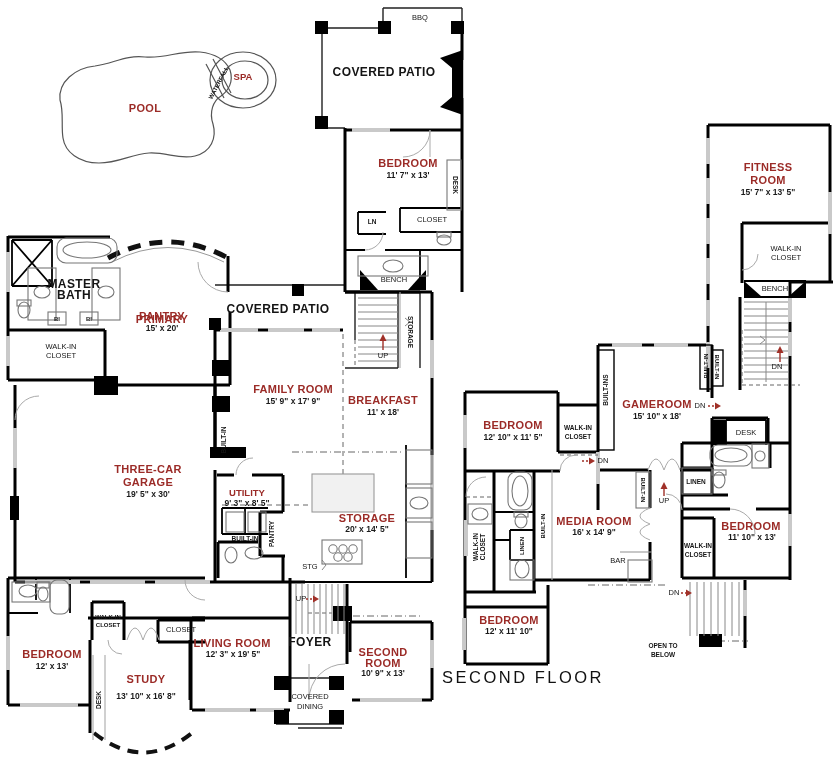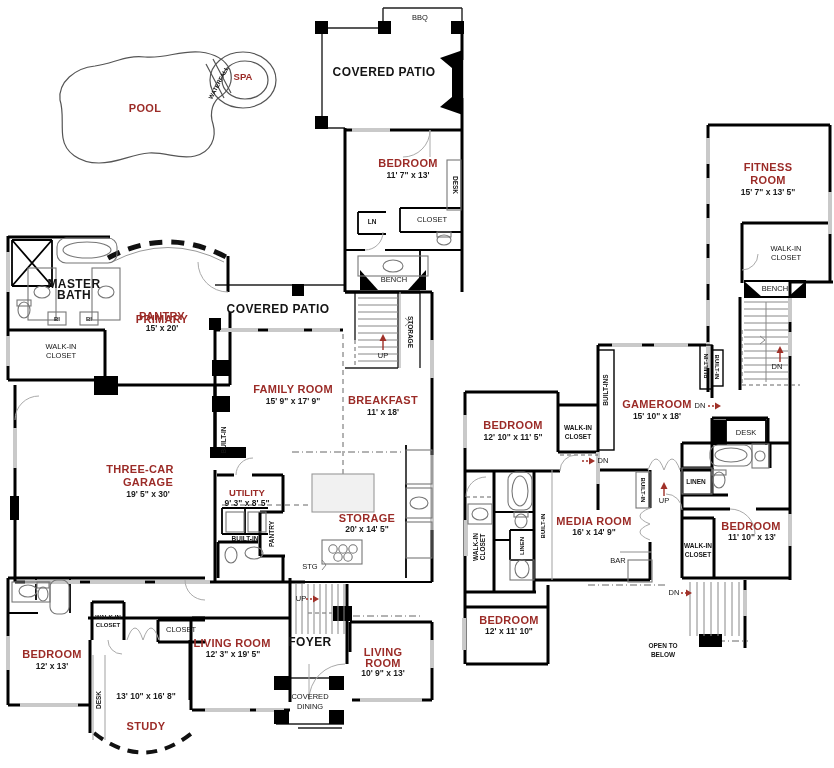--- a/index.html
+++ b/index.html
@@ -320,43 +320,43 @@
 <div class="lbl room" style="left:162px;top:316px">PANTRY</div>
 <div class="lbl dim" style="left:162px;top:329px">15' x 20'</div>
 <div class="lbl sm9" style="left:278px;top:310px">COVERED PATIO</div>
 <div class="lbl sm" style="left:383px;top:356px">UP</div>
 <div class="lbl t65 vd" style="left:410px;top:332px">STORAGE</div>
 <div class="lbl room" style="left:293px;top:389px">FAMILY ROOM</div>
 <div class="lbl dim" style="left:293px;top:402px">15' 9" x 17' 9"</div>
 <div class="lbl t65 v" style="left:224px;top:440px">BUILT-IN</div>
 <div class="lbl room" style="left:383px;top:400px">BREAKFAST</div>
 <div class="lbl dim" style="left:383px;top:413px">11' x 18'</div>
-<div class="lbl room" style="left:140px;top:469px">THREE-CAR</div>
+<div class="lbl room" style="left:148px;top:469px">THREE-CAR</div>
 <div class="lbl room" style="left:148px;top:482px">GARAGE</div>
 <div class="lbl dim" style="left:148px;top:495px">19' 5" x 30'</div>
 <div class="lbl room2" style="left:247px;top:493px">UTILITY</div>
 <div class="lbl dim" style="left:247px;top:504px">9' 3" x 8' 5"</div>
 <div class="lbl t65" style="left:245px;top:539px">BUILT-IN</div>
 <div class="lbl t65 v" style="left:272px;top:534px">PANTRY</div>
 <div class="lbl room" style="left:367px;top:518px">STORAGE</div>
 <div class="lbl dim" style="left:367px;top:530px">20' x 14' 5"</div>
 <div class="lbl sm" style="left:310px;top:567px">STG</div>
 <div class="lbl sm" style="left:301px;top:599px">UP</div>
 <div class="lbl room" style="left:52px;top:654px">BEDROOM</div>
 <div class="lbl dim" style="left:52px;top:667px">12' x 13'</div>
 <div class="lbl tiny" style="left:108px;top:617px">WALK-IN</div>
 <div class="lbl tiny" style="left:108px;top:625px">CLOSET</div>
 <div class="lbl sm" style="left:181px;top:630px">CLOSET</div>
 <div class="lbl t65 v" style="left:99px;top:700px">DESK</div>
-<div class="lbl room" style="left:146px;top:726px">STUDY</div>
+<div class="lbl room" style="left:146px;top:679px">STUDY</div>
 <div class="lbl dim" style="left:146px;top:697px">13' 10" x 16' 8"</div>
 <div class="lbl room" style="left:232px;top:643px">LIVING ROOM</div>
 <div class="lbl dim" style="left:233px;top:655px">12' 3" x 19' 5"</div>
 <div class="lbl sm9" style="left:310px;top:643px">FOYER</div>
-<div class="lbl room" style="left:383px;top:652px">LIVING</div>
+<div class="lbl room" style="left:383px;top:652px">SECOND</div>
 <div class="lbl room" style="left:383px;top:663px">ROOM</div>
 <div class="lbl dim" style="left:383px;top:674px">10' 9" x 13'</div>
 <div class="lbl sm" style="left:310px;top:697px">COVERED</div>
 <div class="lbl sm" style="left:310px;top:707px">DINING</div>
 
 <div class="lbl room" style="left:768px;top:167px">FITNESS</div>
 <div class="lbl room" style="left:768px;top:180px">ROOM</div>
 <div class="lbl dim" style="left:768px;top:193px">15' 7" x 13' 5"</div>
 <div class="lbl sm" style="left:786px;top:249px">WALK-IN</div>
 <div class="lbl sm" style="left:786px;top:258px">CLOSET</div>
@@ -388,14 +388,15 @@
 <div class="lbl tiny vd" style="left:643px;top:490px">BUILT-IN</div>
 <div class="lbl room" style="left:751px;top:526px">BEDROOM</div>
 <div class="lbl dim" style="left:752px;top:538px">11' 10" x 13'</div>
 <div class="lbl t65" style="left:698px;top:546px">WALK-IN</div>
 <div class="lbl t65" style="left:698px;top:555px">CLOSET</div>
 <div class="lbl sm" style="left:674px;top:593px">DN</div>
 <div class="lbl room" style="left:509px;top:620px">BEDROOM</div>
 <div class="lbl dim" style="left:509px;top:632px">12' x 11' 10"</div>
 <div class="lbl t65" style="left:663px;top:646px">OPEN TO</div>
 <div class="lbl t65" style="left:663px;top:655px">BELOW</div>
+<div class="lbl title" style="left:523px;top:677px">SECOND FLOOR</div>
 
 </div>
 
 </body></html>

